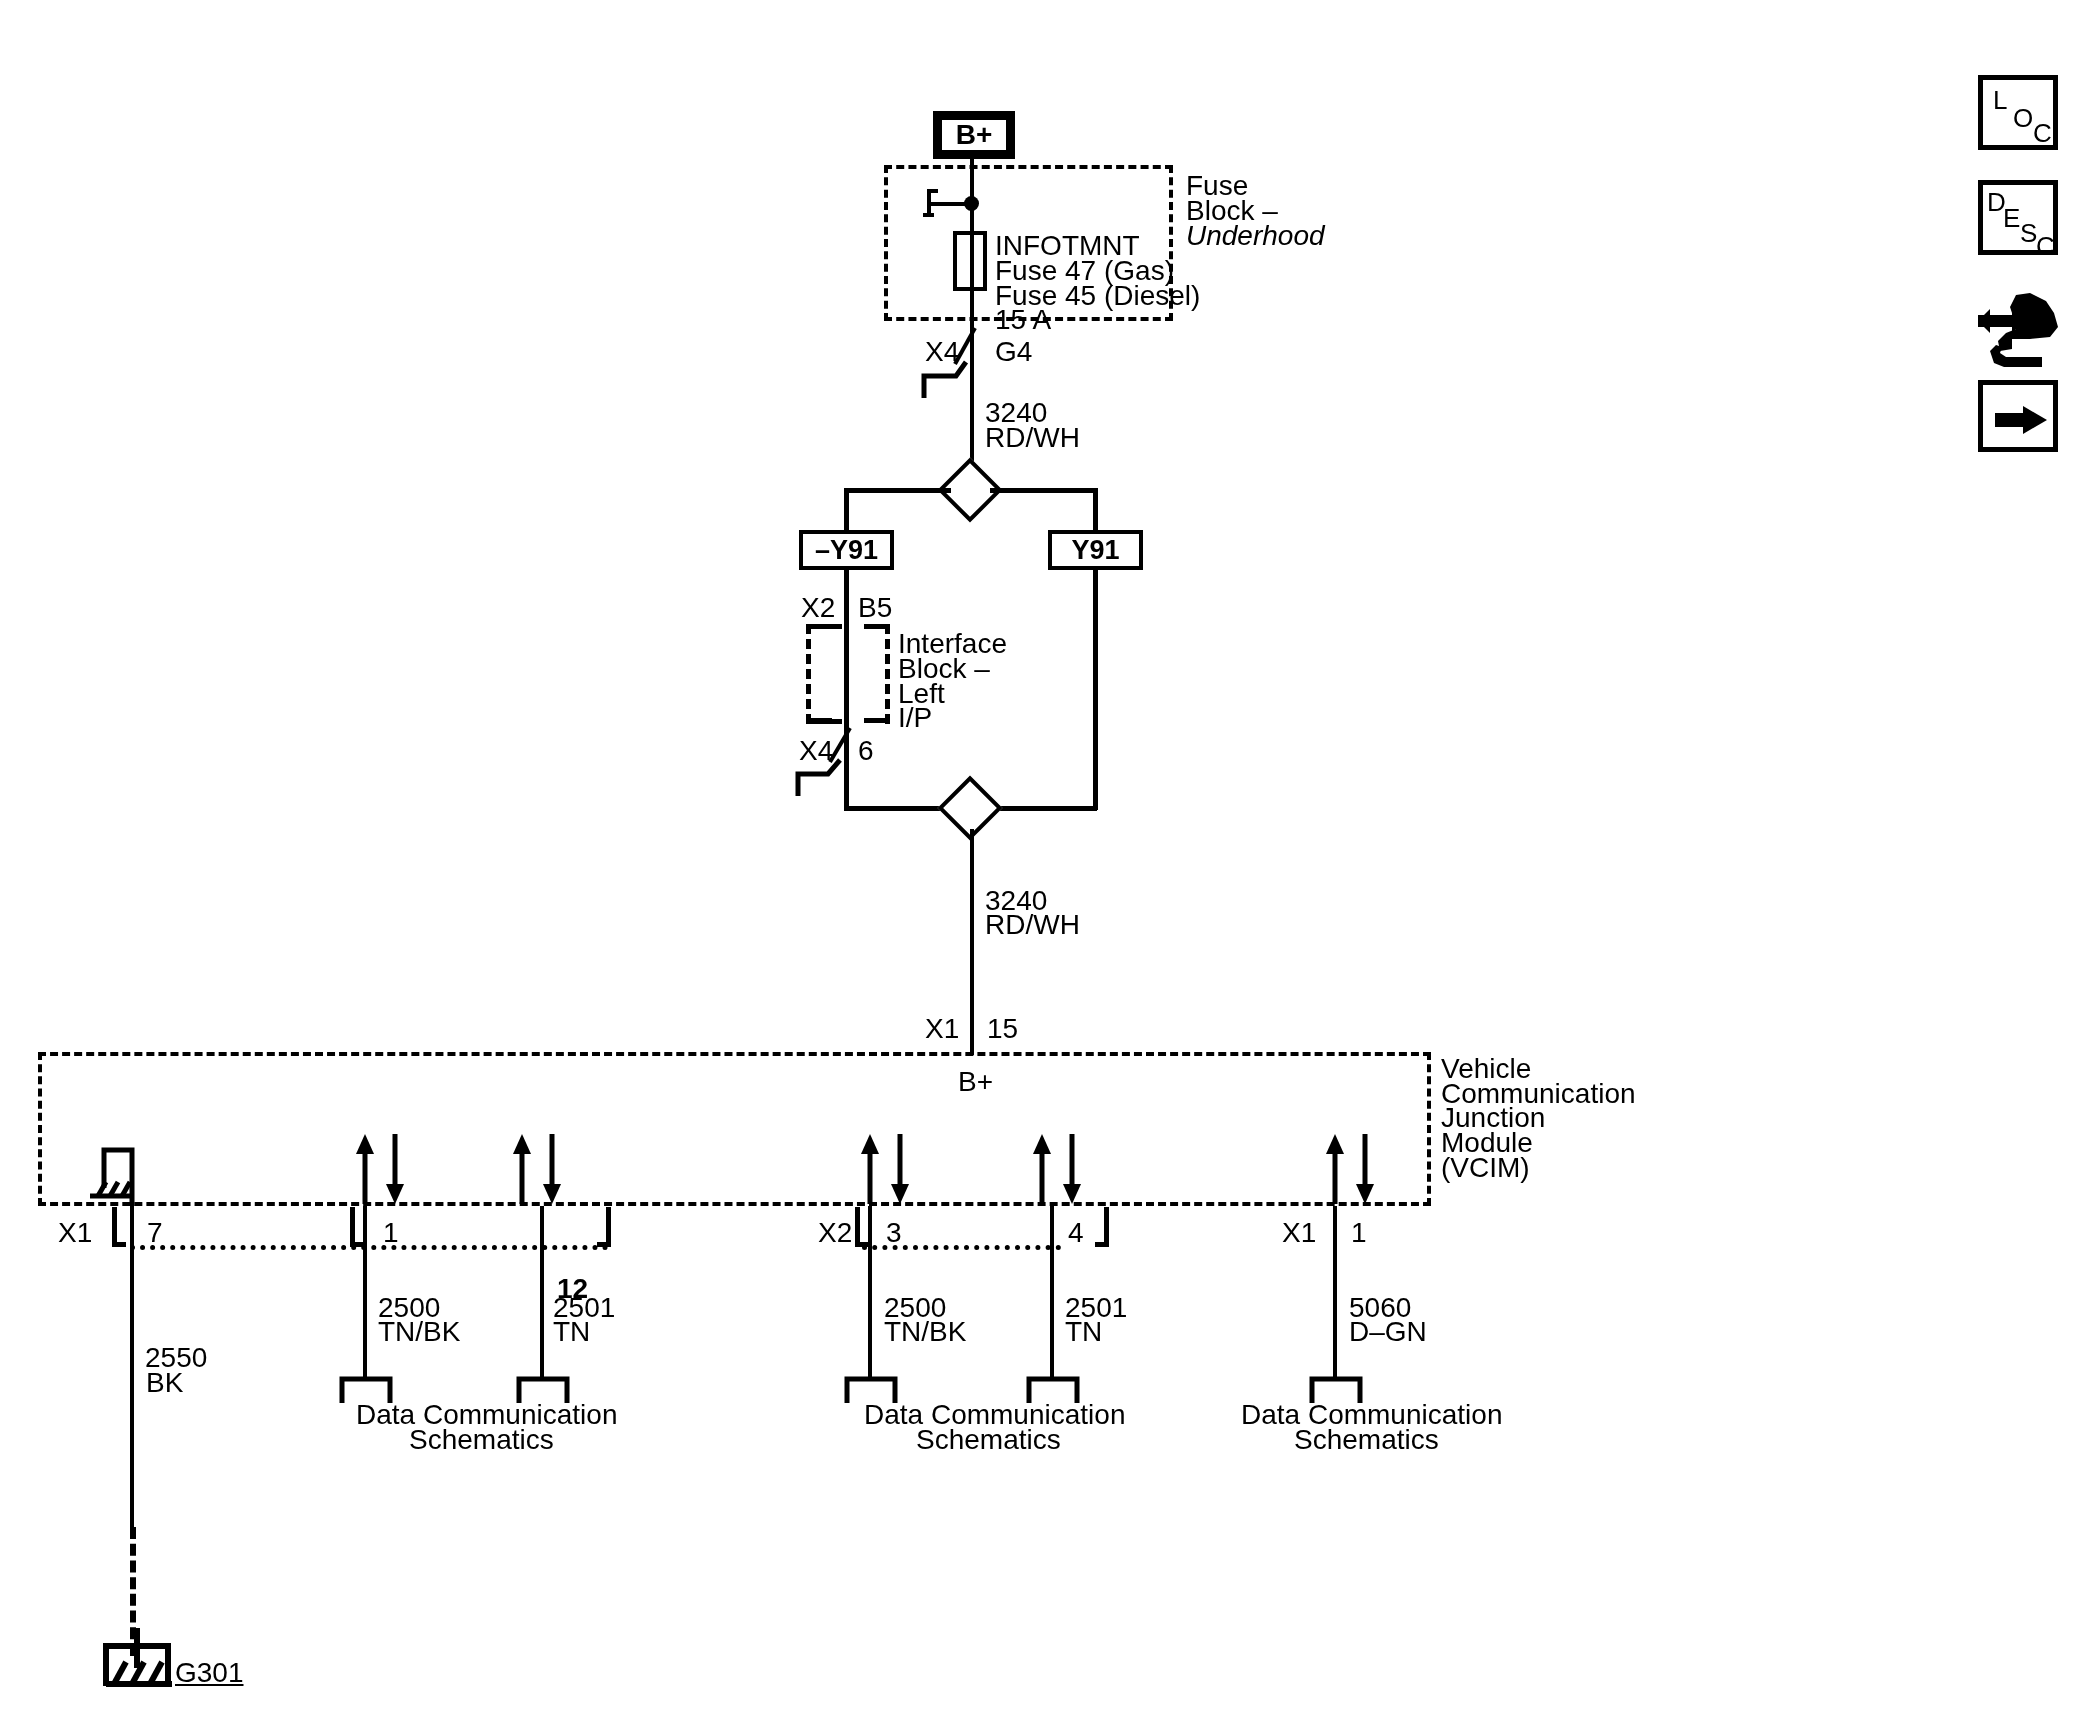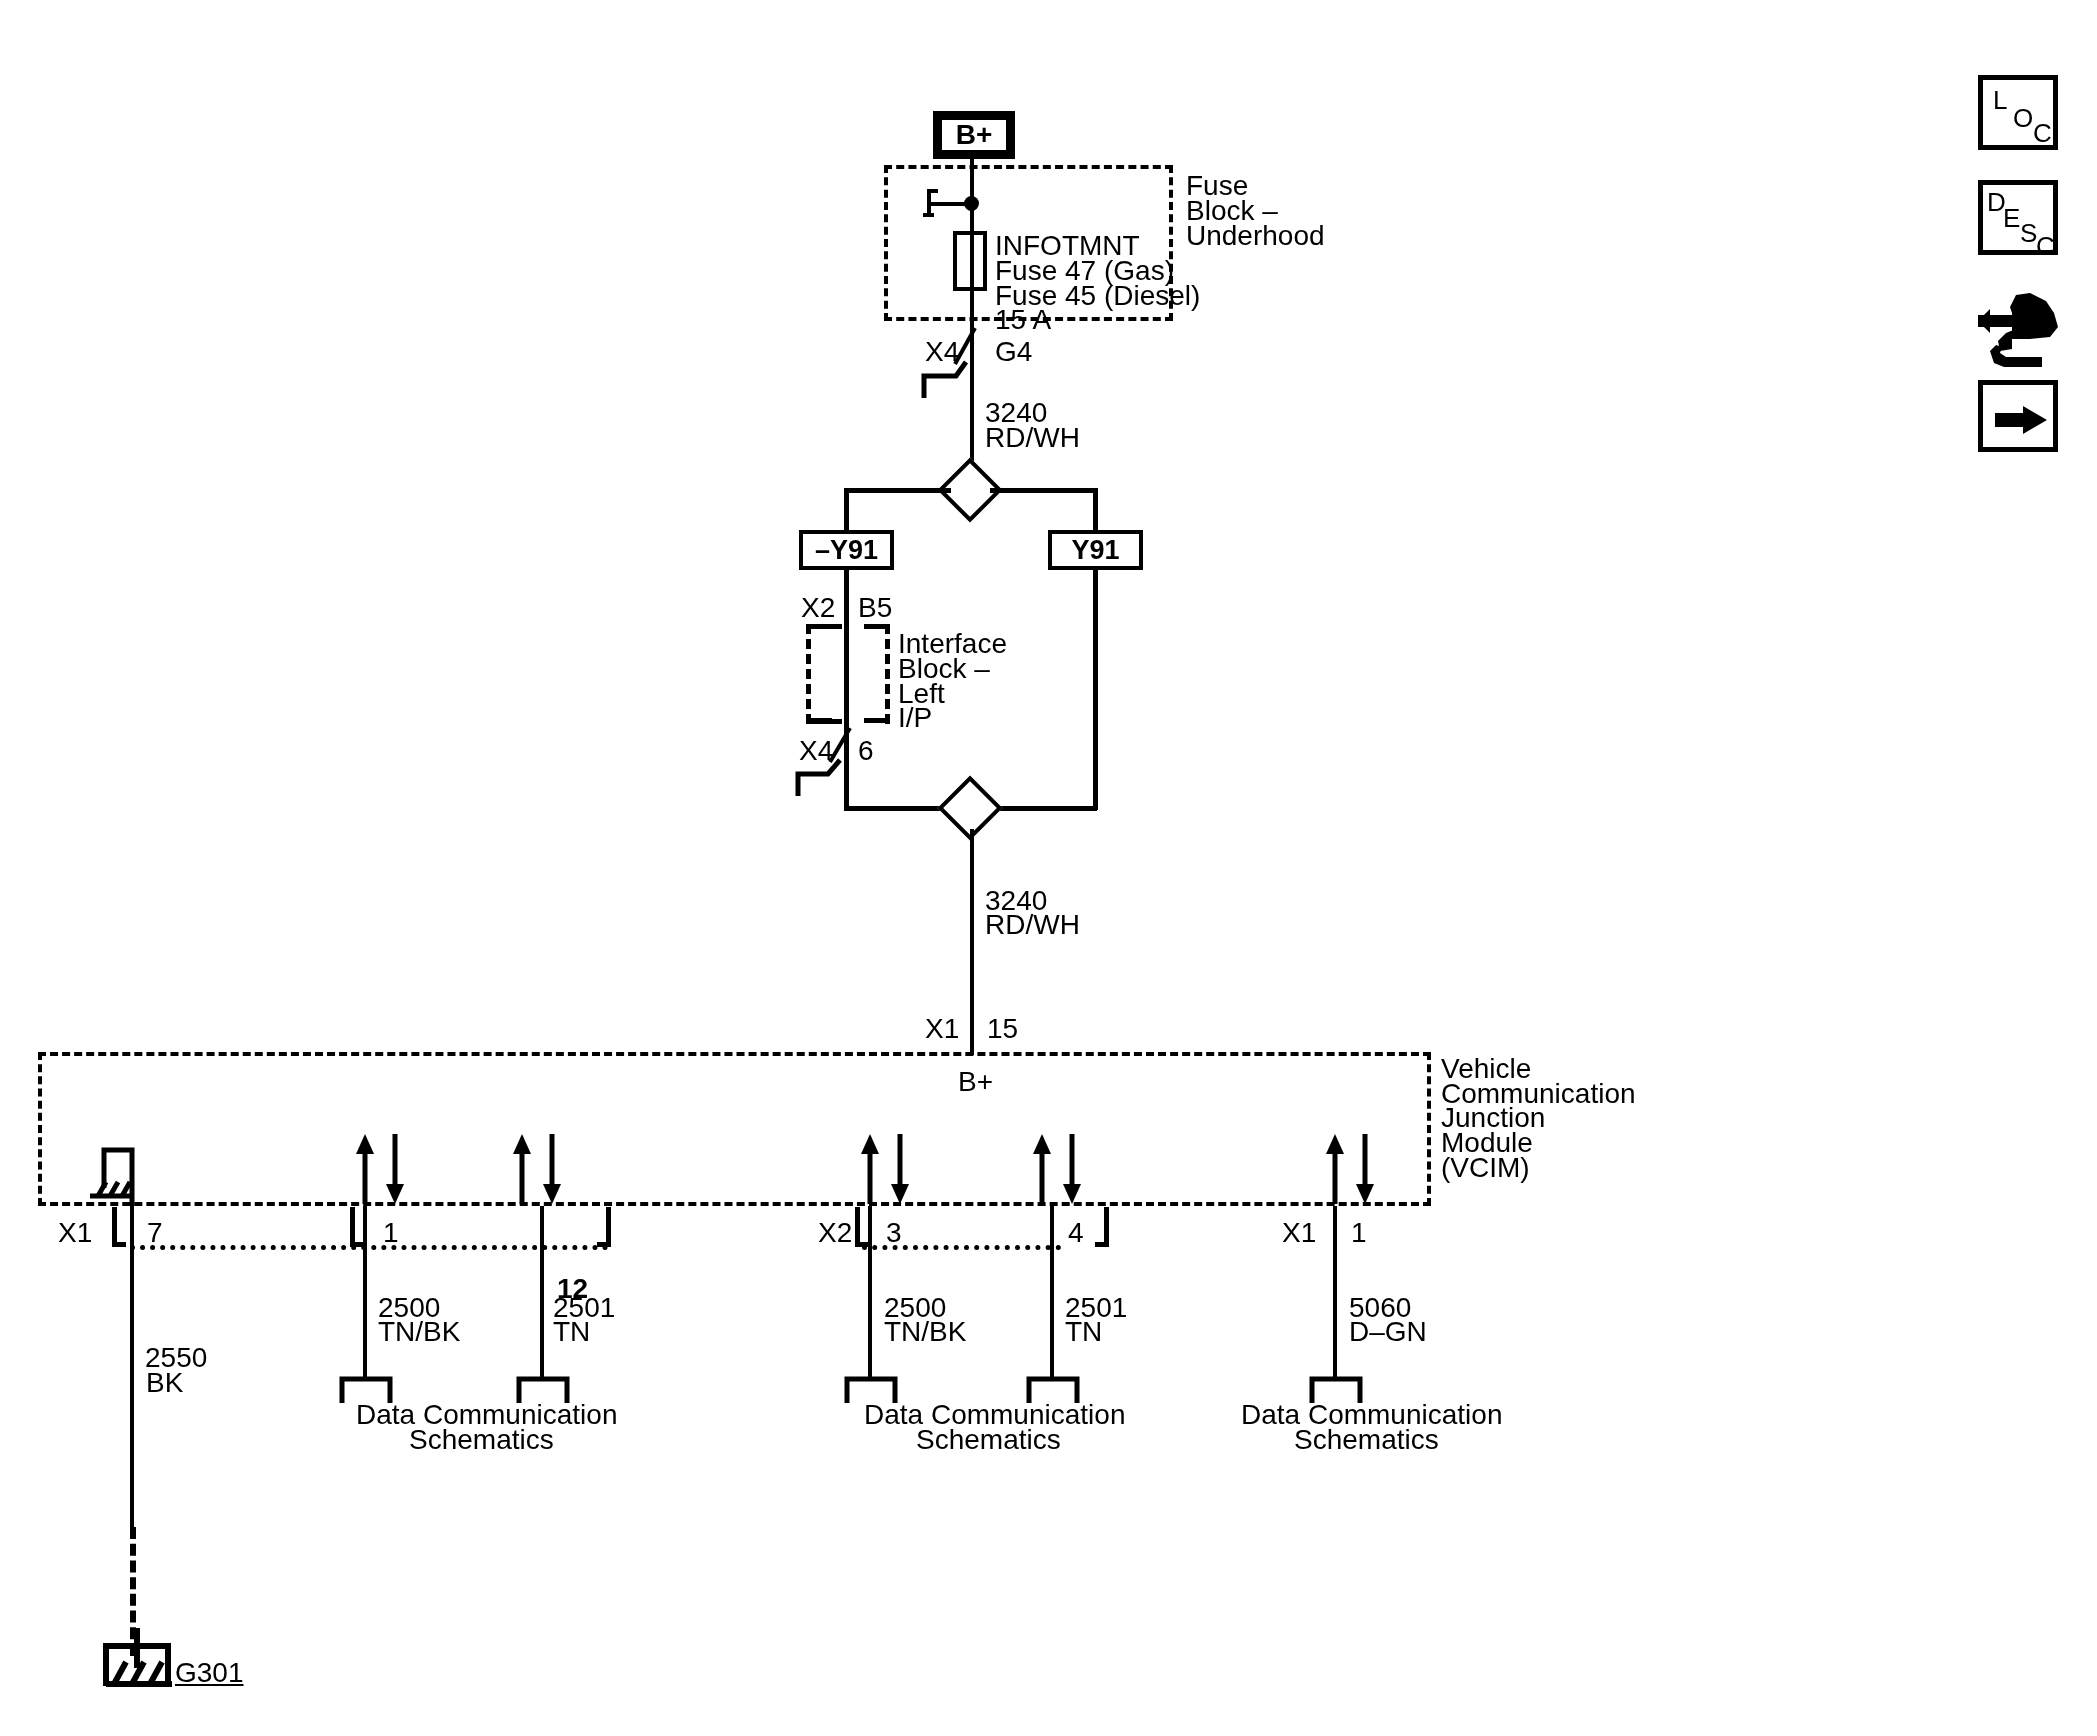--- a/index.html
+++ b/index.html
@@ -60,21 +60,21 @@
   <div class="ln vl" style="left:970px;top:231px;height:60px;"></div>
   <div class="ln vl" style="left:970px;top:291px;height:50px;"></div>
 
   <div class="txt t28" style="left:995px;top:229px;">INFOTMNT</div>
   <div class="txt t28" style="left:951px;top:254px;margin-left:44px;">Fuse 47 (Gas)</div>
   <div class="txt t28" style="left:995px;top:279px;">Fuse 45 (Diesel)</div>
   <div class="txt t28" style="left:995px;top:303px;">15 A</div>
 
   <div class="txt t28" style="left:1186px;top:169px;text-align:right;">Fuse</div>
   <div class="txt t28" style="left:1186px;top:194px;">Block –</div>
-  <div class="txt t28" style="left:1186px;top:219px;">Underhood</div>
+  <div class="txt t28" style="left:1186px;top:219px;font-style:italic;">Underhood</div>
 
   <div class="txt t28" style="left:925px;top:335px;">X4</div>
   <div class="txt t28" style="left:995px;top:335px;">G4</div>
   <svg style="left:950px;top:328px;width:40px;height:40px;" viewBox="0 0 40 40" width="40" height="40">
     <line x1="25" y1="0" x2="5" y2="36" stroke="#000" stroke-width="4"></line>
   </svg>
 
   <svg style="left:920px;top:358px;width:50px;height:46px;" viewBox="0 0 50 46" width="50" height="46">
     <polyline points="4,40 4,18 36,18 46,4" fill="none" stroke="#000" stroke-width="5"></polyline>
   </svg>

